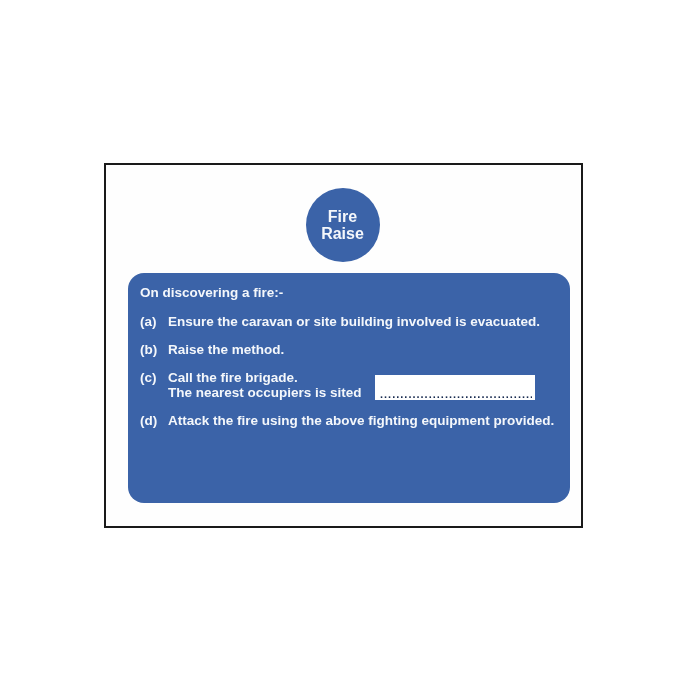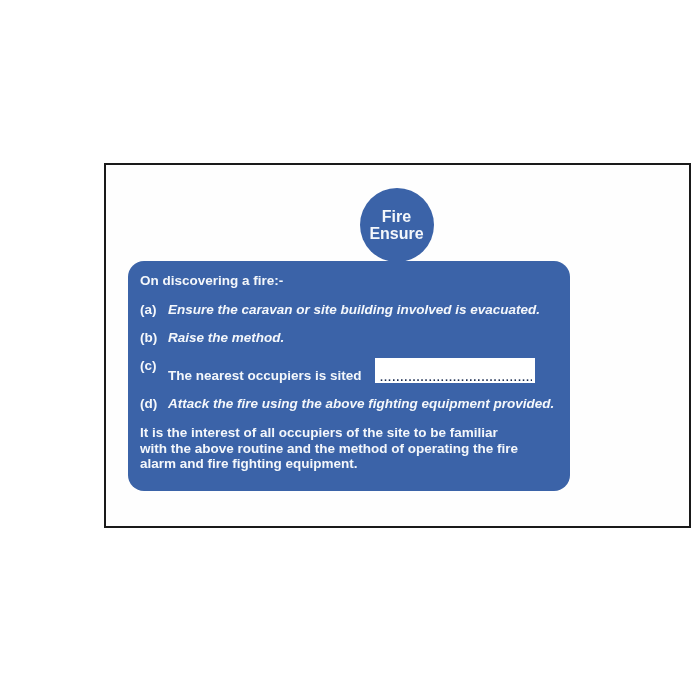--- a/index.html
+++ b/index.html
@@ -12,21 +12,21 @@
     width: 700px;
     height: 700px;
     background: #ffffff;
     font-family: "Liberation Sans", sans-serif;
     overflow: hidden;
   }
   .product-frame {
     position: absolute;
     left: 104px;
     top: 163px;
-    width: 587px;
+    width: 479px;
     height: 365px;
     box-sizing: border-box;
     border: 2px solid #1a1a1a;
     background: #fefefe;
   }
   .badge {
     position: absolute;
     left: 50%;
     top: 23px;
     width: 74px;
@@ -40,21 +40,21 @@
     align-items: center;
     justify-content: center;
     font-weight: bold;
     font-size: 16px;
     line-height: 17px;
     text-align: center;
   }
   .sign-panel {
     position: absolute;
     left: 22px;
-    top: 96px;
+    top: 108px;
     width: 442px;
     height: 230px;
     box-sizing: border-box;
     border-radius: 16px;
     background: #3b63a8;
     color: #f4f7fb;
     padding: 12px 14px 0 12px;
     font-weight: bold;
     font-size: 13.5px;
     line-height: 15px;
@@ -64,21 +64,20 @@
   }
   .action-row {
     display: flex;
     margin-bottom: 13px;
   }
   .action-label {
     flex: 0 0 28px;
   }
   .action-text {
     flex: 1;
-    font-style: italic;
   }
   .c-content {
     flex: 1;
     display: flex;
     justify-content: space-between;
     align-items: flex-end;
   }
   .c-lines {
     flex: 0 0 auto;
   }
@@ -110,55 +109,51 @@
   }
 </style>
 </head>
 <body>
 
 <div class="canvas">
   <div class="product-frame">
 
     <div class="badge">
       <span>Fire</span>
-      <span>Ensure</span>
+      <span>Raise</span>
     </div>
 
     <div class="sign-panel">
 
       <div class="sign-header">On discovering a fire:-</div>
 
       <div class="action-row">
         <span class="action-label">(a)</span>
         <span class="action-text">Ensure the caravan or site building involved is evacuated.</span>
       </div>
 
       <div class="action-row">
         <span class="action-label">(b)</span>
         <span class="action-text">Raise the method.</span>
       </div>
 
       <div class="action-row">
         <span class="action-label">(c)</span>
         <div class="c-content">
           <div class="c-lines">
+            <div>Call the fire brigade.</div>
             <div>The nearest occupiers is sited</div>
           </div>
           <div class="phone-box">
             <div class="dotted-line">...........................................................</div>
           </div>
         </div>
       </div>
 
       <div class="action-row">
         <span class="action-label">(d)</span>
         <span class="action-text">Attack the fire using the above fighting equipment provided.</span>
       </div>
 
-      <div class="sign-footer">
-        <div>It is the interest of all occupiers of the site to be familiar</div>
-        <div>with the above routine and the method of operating the fire</div>
-        <div>alarm and fire fighting equipment.</div>
-      </div>
 
     </div>
   </div>
 </div>
 
 </body></html>

